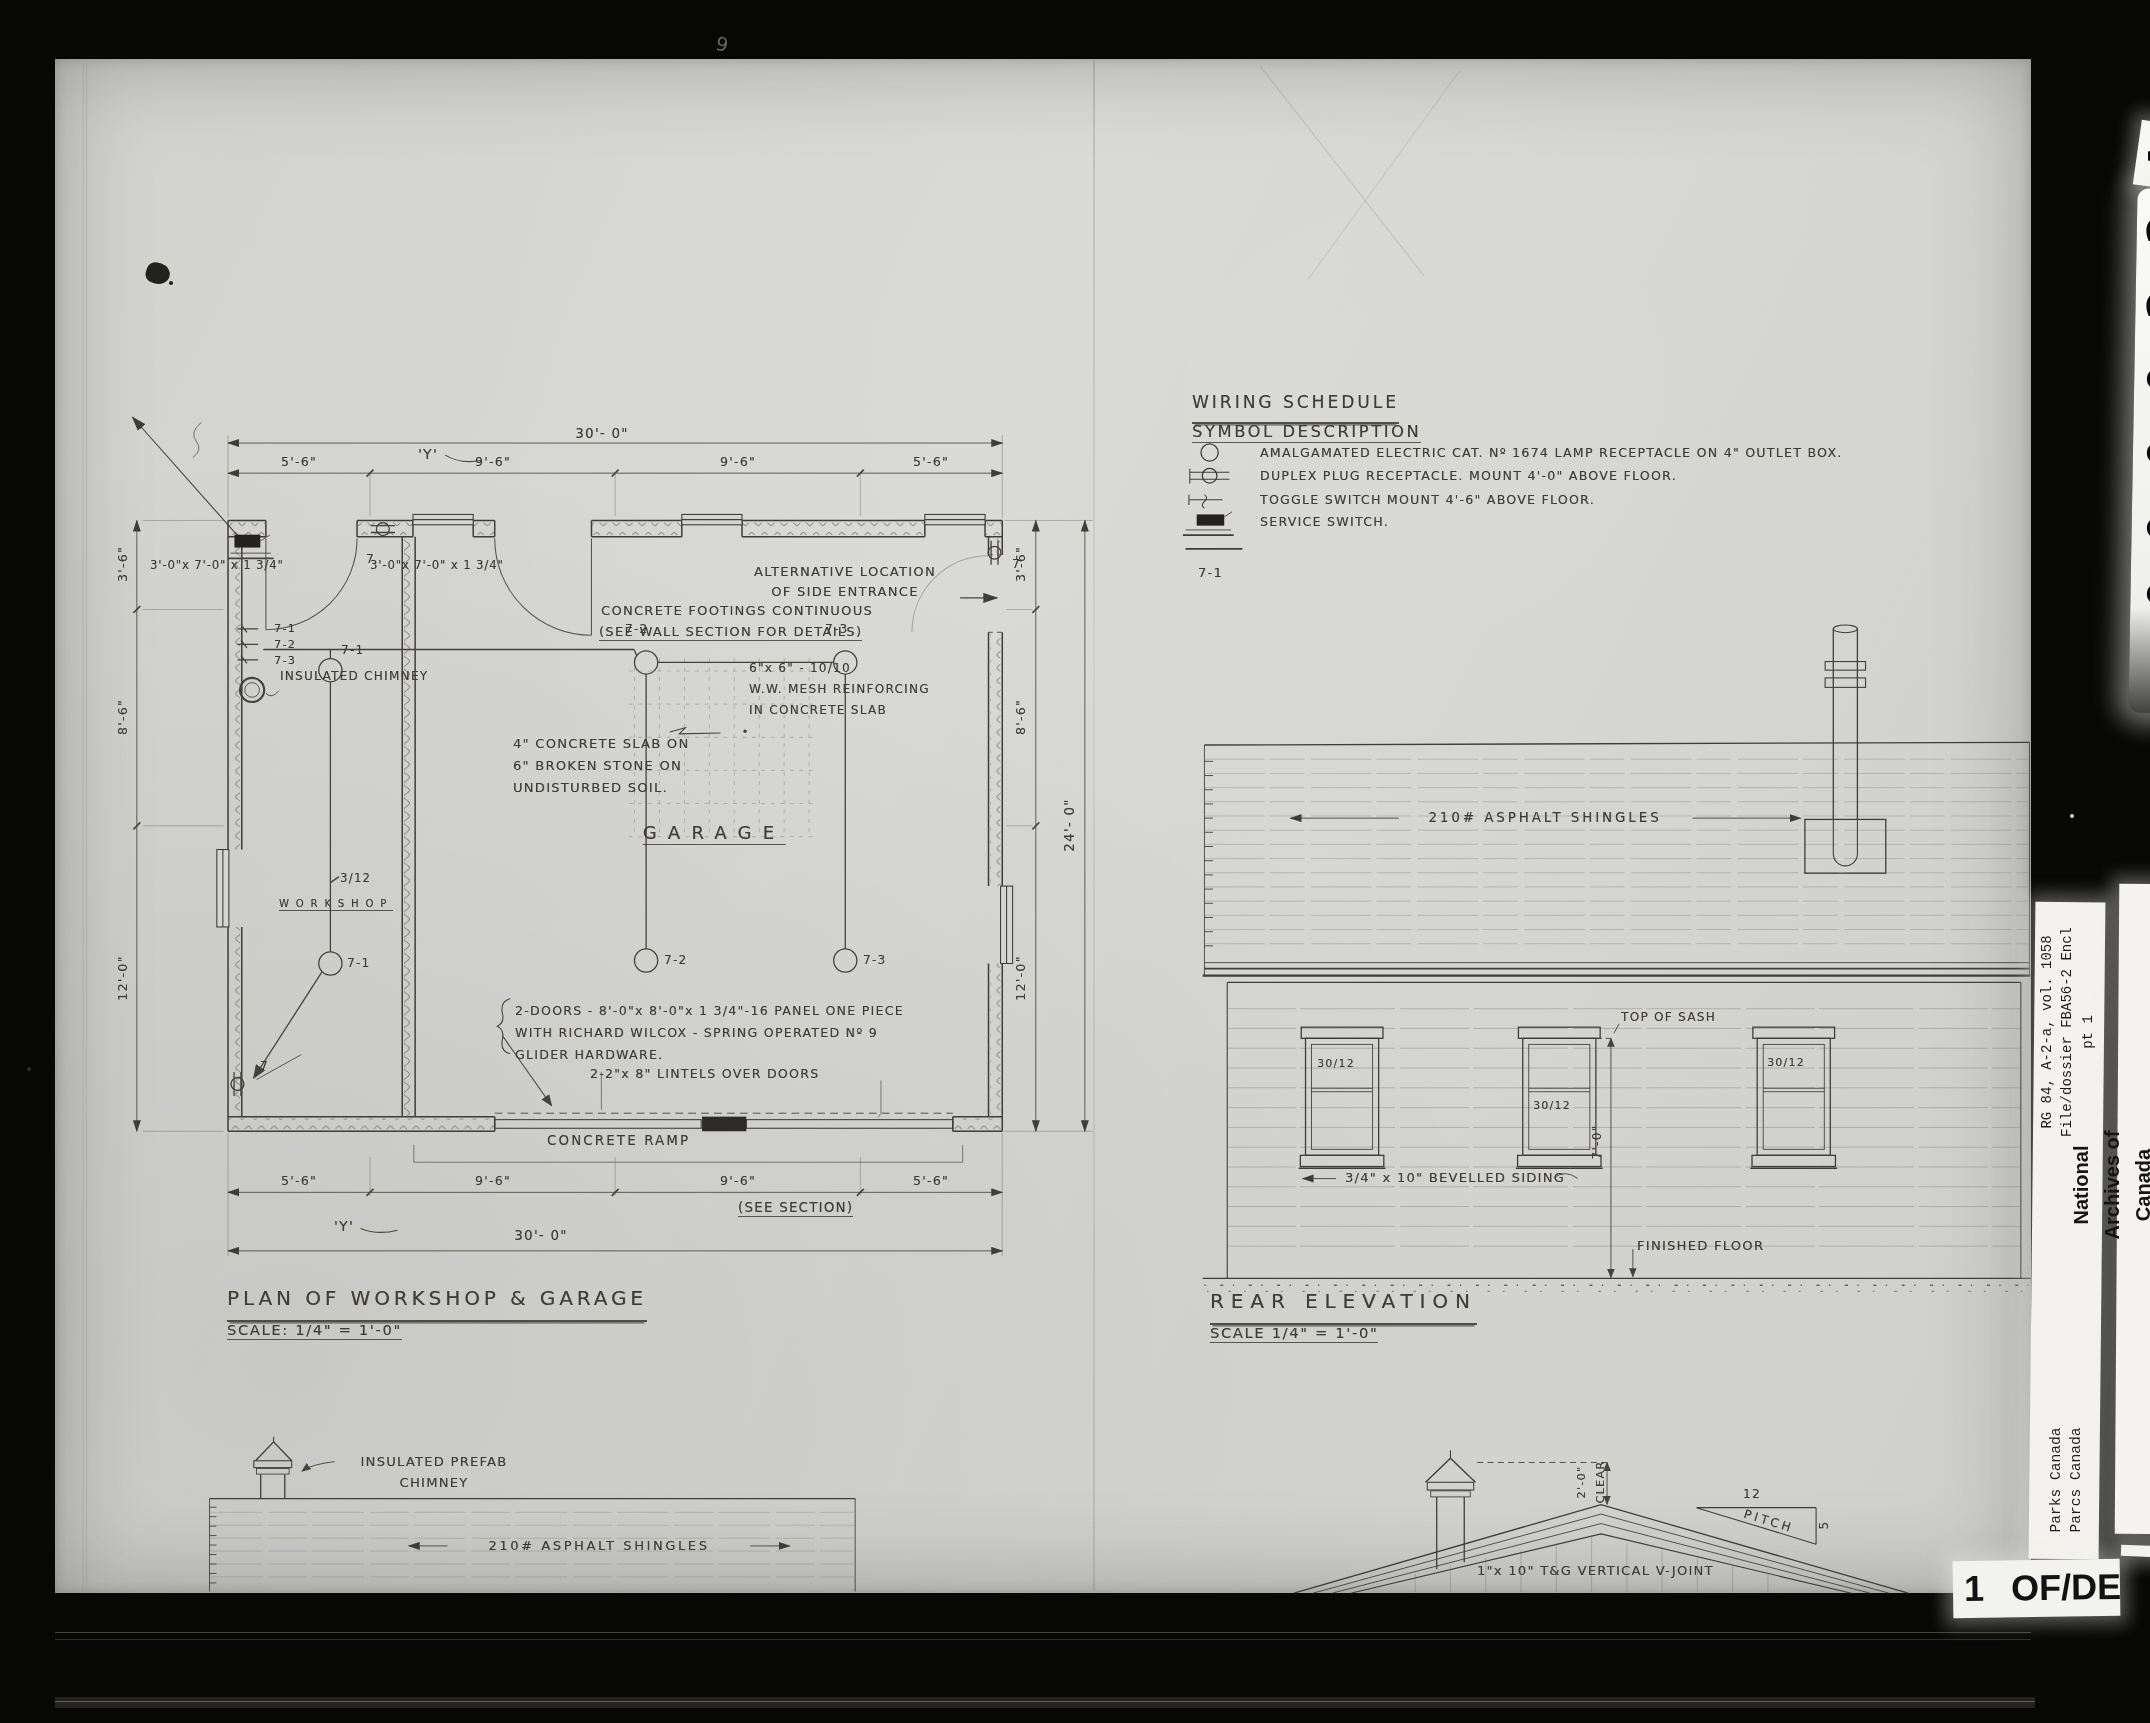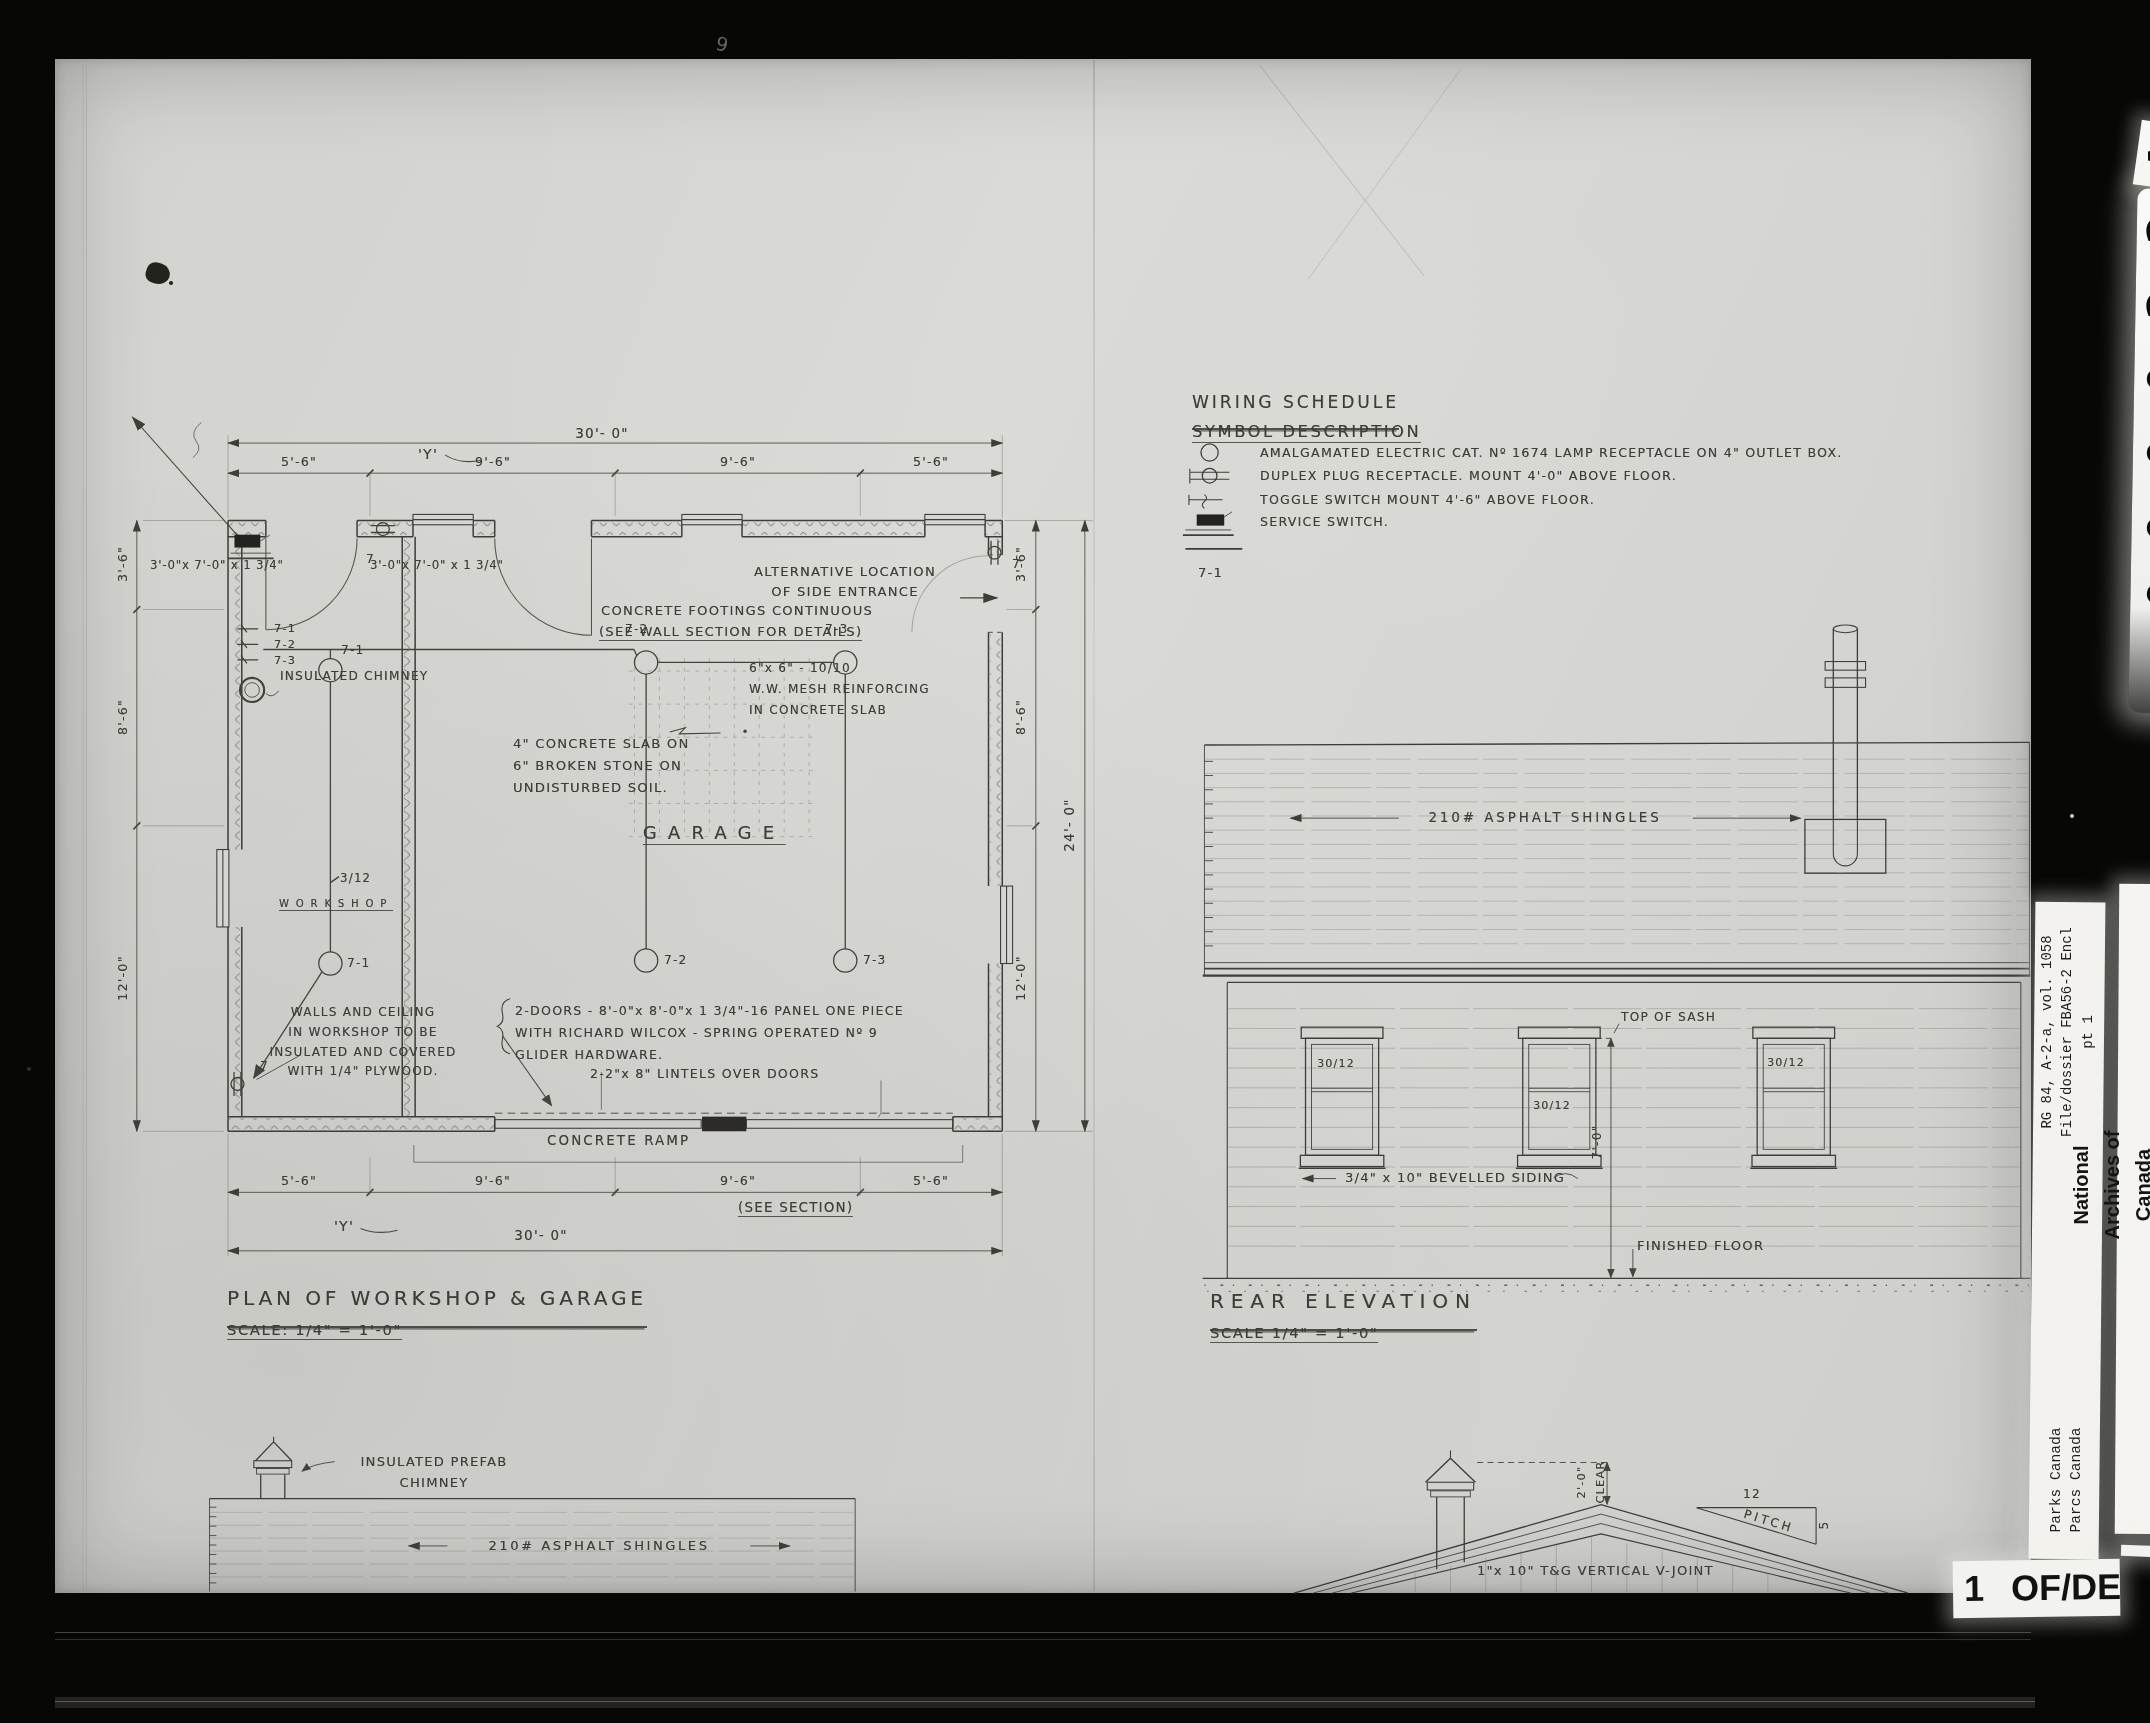--- a/index.html
+++ b/index.html
@@ -12,21 +12,21 @@
          background:radial-gradient(ellipse at 68% 22%, rgba(255,255,255,.08), transparent 55%),
                     radial-gradient(ellipse at 12% 85%, rgba(0,0,0,.07), transparent 50%);}
   svg{position:absolute;left:0;top:0;}
   .h{position:absolute;color:#3e3c36;letter-spacing:1.3px;white-space:nowrap;
      text-shadow:0.3px 0.3px 0.4px rgba(60,58,52,.45);}
   .pre{white-space:pre-line;}
   .ctr{transform:translate(-50%,0);}
   .tac{text-align:center;}
   .rot{transform:translate(-50%,-50%) rotate(-90deg);transform-origin:center;}
   .ul{border-bottom:1.3px solid rgba(56,54,48,.8);padding-bottom:1.3px;}
-  .uld{border-bottom:2.2px solid rgba(56,54,48,.85);box-shadow:0 4.3px 0 -2.6px rgba(56,54,48,.55);padding-bottom:16px;}
+  .uld{border-bottom:2.2px solid rgba(56,54,48,.85);box-shadow:0 4.3px 0 -2.6px rgba(56,54,48,.55);padding-bottom:10px;}
   .crease{position:absolute;pointer-events:none;}
   .wbox{position:absolute;background:#f3f2ee;box-shadow:0 0 17px 7.7px rgba(240,240,234,.35);}
   .mono{font-family:"Liberation Mono","DejaVu Sans Mono",monospace;color:#1d1d1c;}
   .dg{position:absolute;font-family:"DejaVu Sans Mono",monospace;font-weight:bold;color:#0c0c0c;
       transform:translate(-50%,-50%) rotate(-90deg) scaleY(1.12);}
   .dot{position:absolute;border-radius:50%;}
 </style>
 </head>
 <body>
 
@@ -316,24 +316,20 @@
 UNDISTURBED SOIL.</div>
   <div class="h ul ctr" style="left:714px;top:822px;font-size:18px;letter-spacing:11.2px">GARAGE</div>
   <div class="h" style="left:340px;top:871px;font-size:11.6px">3/12</div>
   <div class="h ul" style="left:279px;top:898px;font-size:10px;letter-spacing:6.9px">WORKSHOP</div>
   <div class="h" style="left:347px;top:956px;font-size:12px">7-1</div>
   <div class="h" style="left:664px;top:953px;font-size:12px">7-2</div>
   <div class="h" style="left:863px;top:953px;font-size:12px">7-3</div>
   <div class="h" style="left:366px;top:552px;font-size:12px">7</div>
   <div class="h" style="left:1012px;top:557px;font-size:12px">7</div>
   <div class="h" style="left:260px;top:1059px;font-size:12px">7</div>
-  <div class="h pre tac" style="left:363px;top:1003px;font-size:12px;line-height:1.65;transform:translate(-50%,0)">WALLS AND CEILING
-IN WORKSHOP TO BE
-INSULATED AND COVERED
-WITH 1/4" PLYWOOD.</div>
   <div class="h pre" style="left:515px;top:1000px;font-size:12.5px;line-height:1.75">2-DOORS - 8'-0"x 8'-0"x 1 3/4"-16 PANEL ONE PIECE
 WITH RICHARD WILCOX - SPRING OPERATED Nº 9
 GLIDER HARDWARE.</div>
   <div class="h" style="left:590px;top:1066px;font-size:12.5px">2-2"x 8" LINTELS OVER DOORS</div>
   <div class="h" style="left:547px;top:1133px;font-size:13.3px;letter-spacing:2.2px">CONCRETE RAMP</div>
   <div class="h ul" style="left:738px;top:1200px;font-size:13.3px">(SEE SECTION)</div>
   <div class="h ctr" style="left:299px;top:1173px;font-size:12.5px">5'-6"</div>
   <div class="h ctr" style="left:493px;top:1173px;font-size:12.5px">9'-6"</div>
   <div class="h ctr" style="left:738px;top:1173px;font-size:12.5px">9'-6"</div>
   <div class="h ctr" style="left:931px;top:1173px;font-size:12.5px">5'-6"</div>

